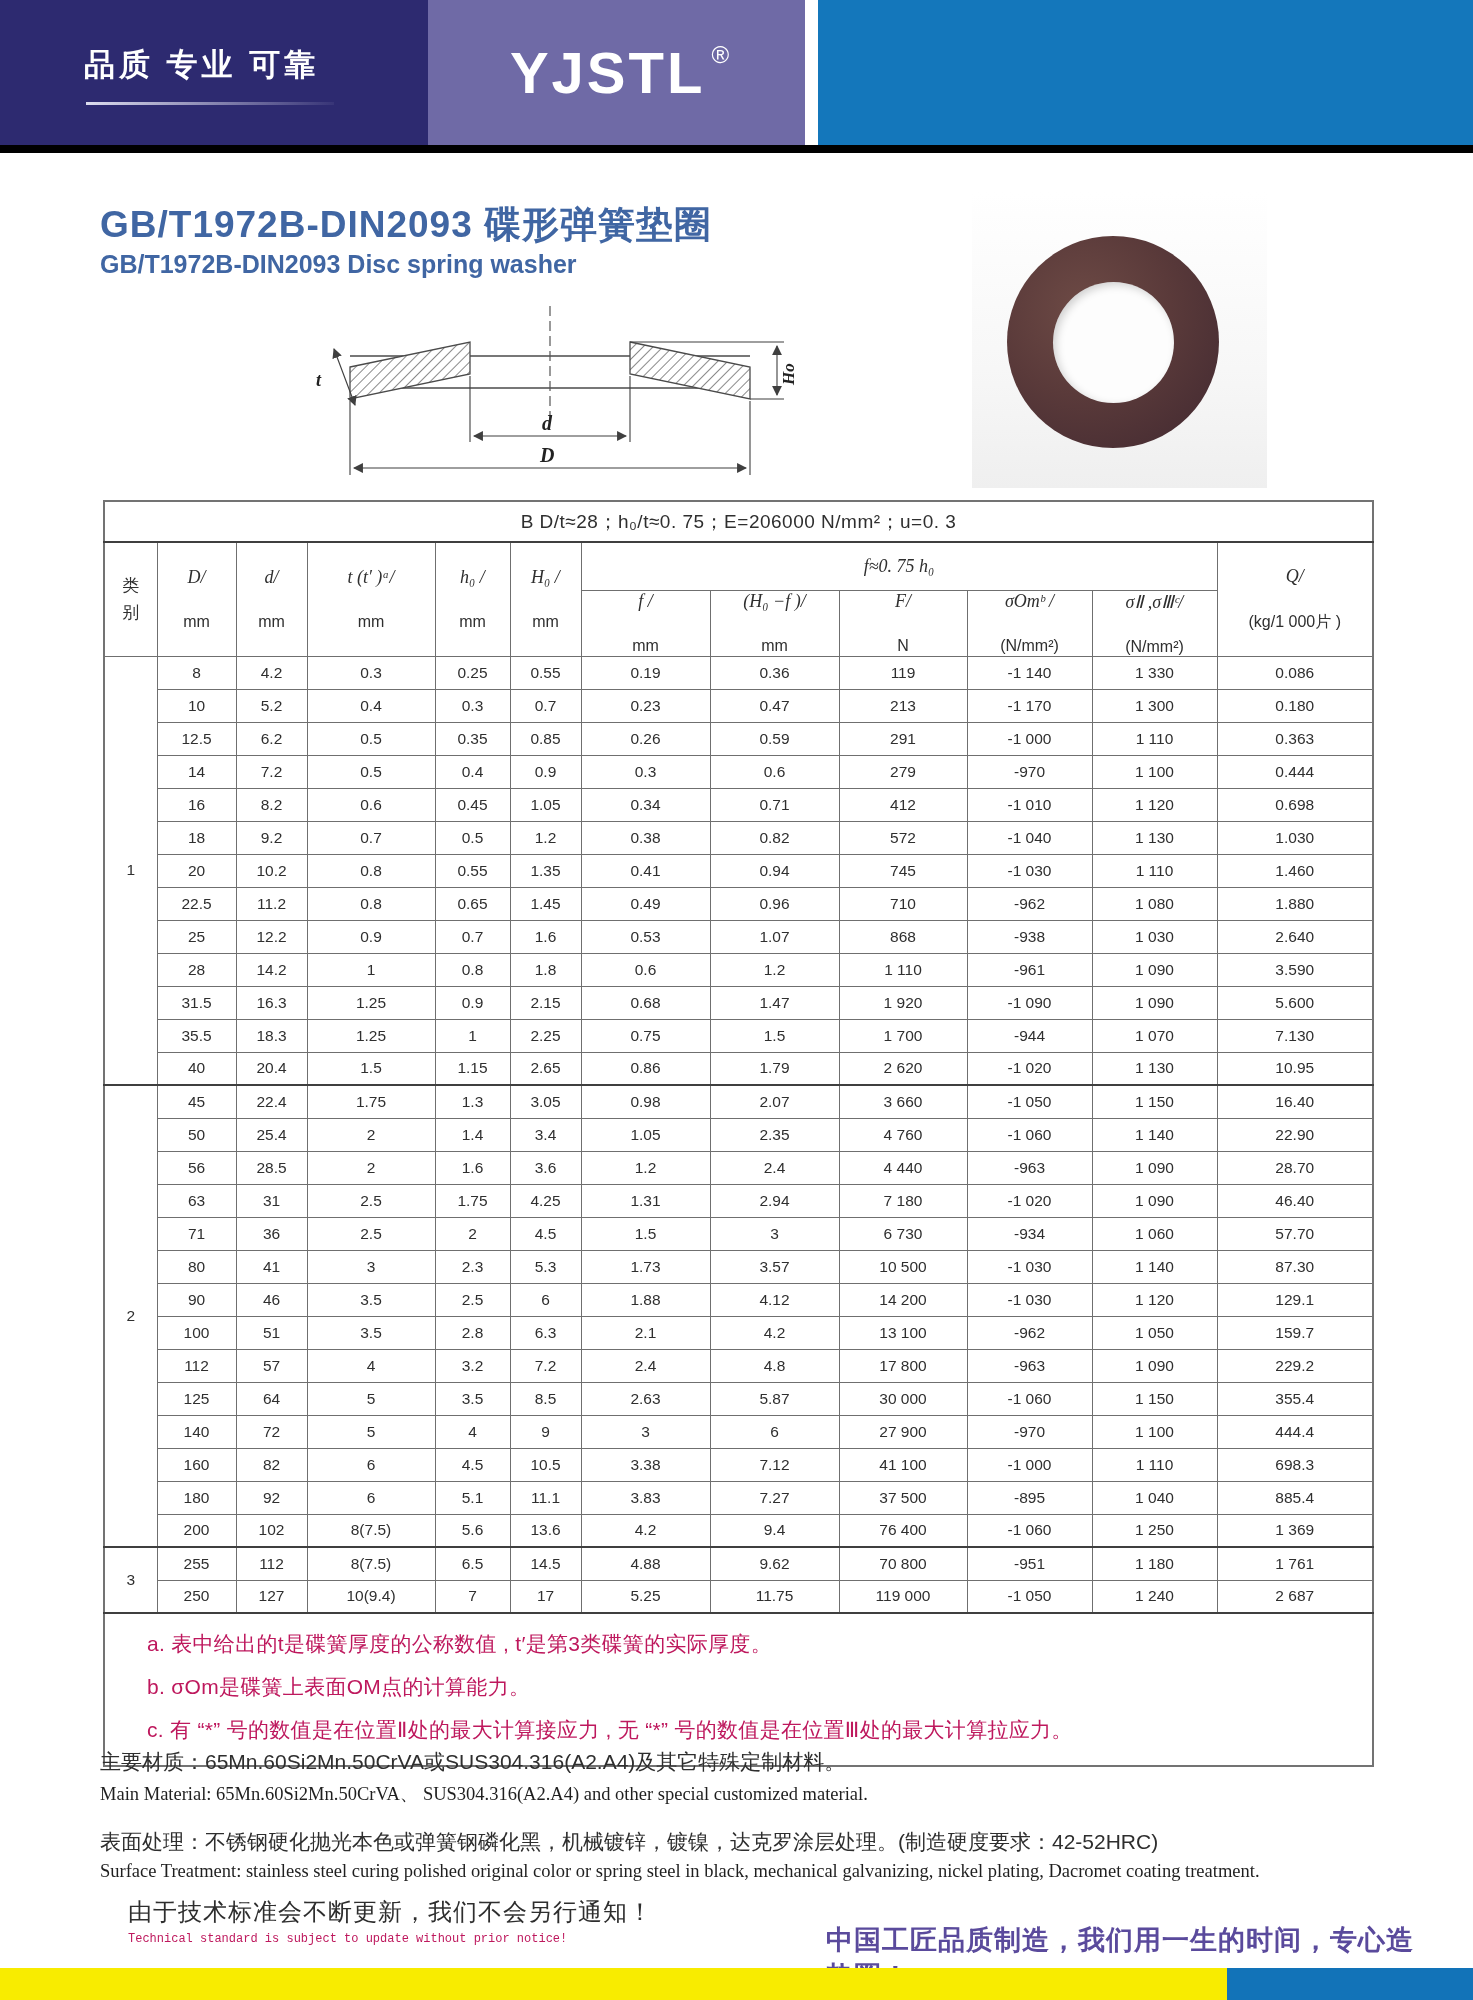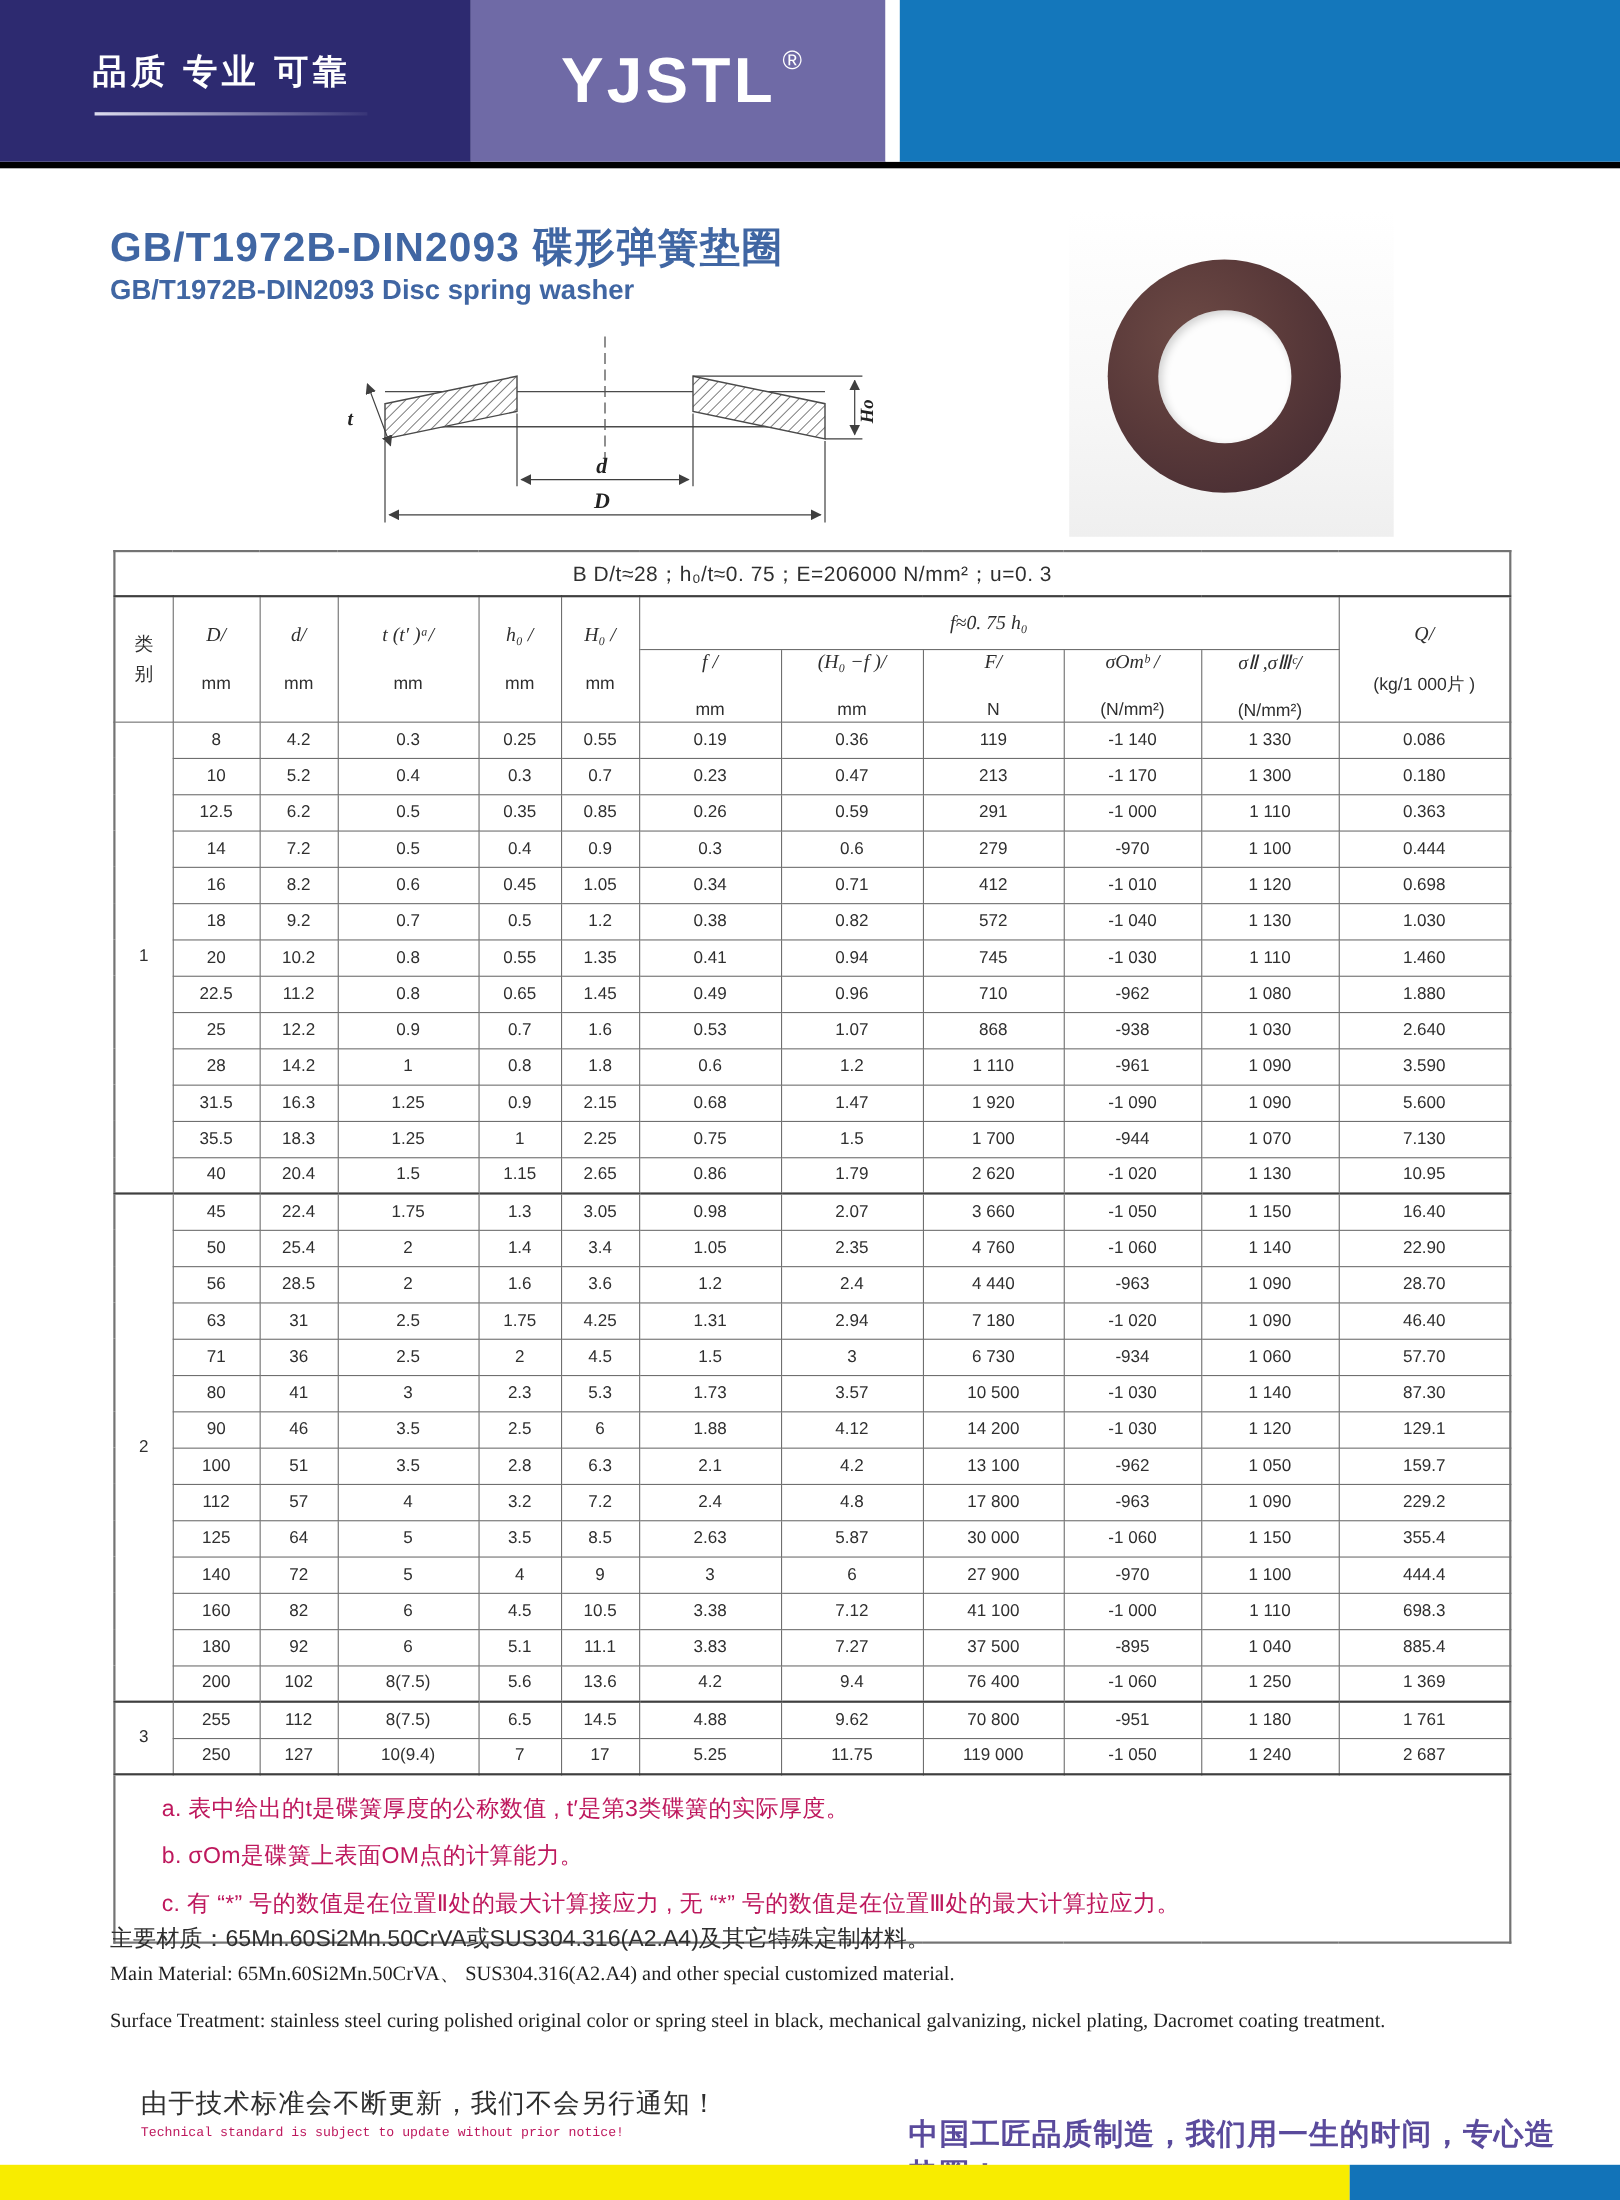--- a/index.html
+++ b/index.html
@@ -3,21 +3,21 @@
 <meta charset="utf-8">
 <style>
   * { box-sizing: border-box; }
   html,body { margin:0; padding:0; }
   body {
     width:1473px; height:2000px; position:relative; overflow:hidden;
     background:#ffffff; font-family:"Liberation Sans", sans-serif; color:#333;
   }
 
   
-  .topbar { position:absolute; left:0; top:0; width:1473px; height:153px; display:flex; border-bottom:6px solid #000000; }
+  .topbar { position:absolute; left:0; top:0; width:1473px; height:153px; display:flex; border-bottom:8px solid #000000; }
   .seg { height:100%; position:relative; }
   .seg-navy { width:428px; background:#2d2a70; }
   .seg-purple { width:377px; background:#6f6aa6; }
   .seg-yellow { width:547px; background:#f5eb00; }
   .seg-gap { width:13px; background:#ffffff; }
   .seg-blue { flex:1; background:#1477bb; }
   .tagline { position:absolute; left:84px; top:44px; color:#fff; font-size:31px; font-weight:bold; letter-spacing:4px; }
   .tagline-underline { position:absolute; left:86px; top:102px; width:248px; height:3px;
     background:linear-gradient(to right, rgba(230,230,245,.95), rgba(255,255,255,.05)); }
   .logo-wrap { position:absolute; left:0; top:0; width:100%; height:100%; display:flex; align-items:center; justify-content:center;border-radius:32px; }
@@ -610,20 +610,21 @@
           <p>c. 有 “*” 号的数值是在位置Ⅱ处的最大计算接应力 , 无 “*” 号的数值是在位置Ⅲ处的最大计算拉应力。</p>
         </td>
       </tr>
     </tbody>
   </table>
 </div>
 
 <div class="lower-texts">
   <p class="mat-zh">主要材质：65Mn.60Si2Mn.50CrVA或SUS304.316(A2.A4)及其它特殊定制材料。</p>
   <p class="mat-en">Main Material: 65Mn.60Si2Mn.50CrVA、 SUS304.316(A2.A4) and other special customized material.</p>
+  <p class="surf-zh">表面处理：不锈钢硬化抛光本色或弹簧钢磷化黑，机械镀锌，镀镍，达克罗涂层处理。(制造硬度要求：42-52HRC)</p>
   <p class="surf-en">Surface Treatment: stainless steel curing polished original color or spring steel in black, mechanical galvanizing, nickel plating, Dacromet coating treatment.</p>
 </div>
 
 <div class="bottom-note">
   <p class="note-zh">由于技术标准会不断更新，我们不会另行通知！</p>
   <p class="note-en">Technical standard is subject to update without prior notice!</p>
 </div>
 
 <div class="final-slogan">中国工匠品质制造，我们用一生的时间，专心造垫圈！</div>
 

